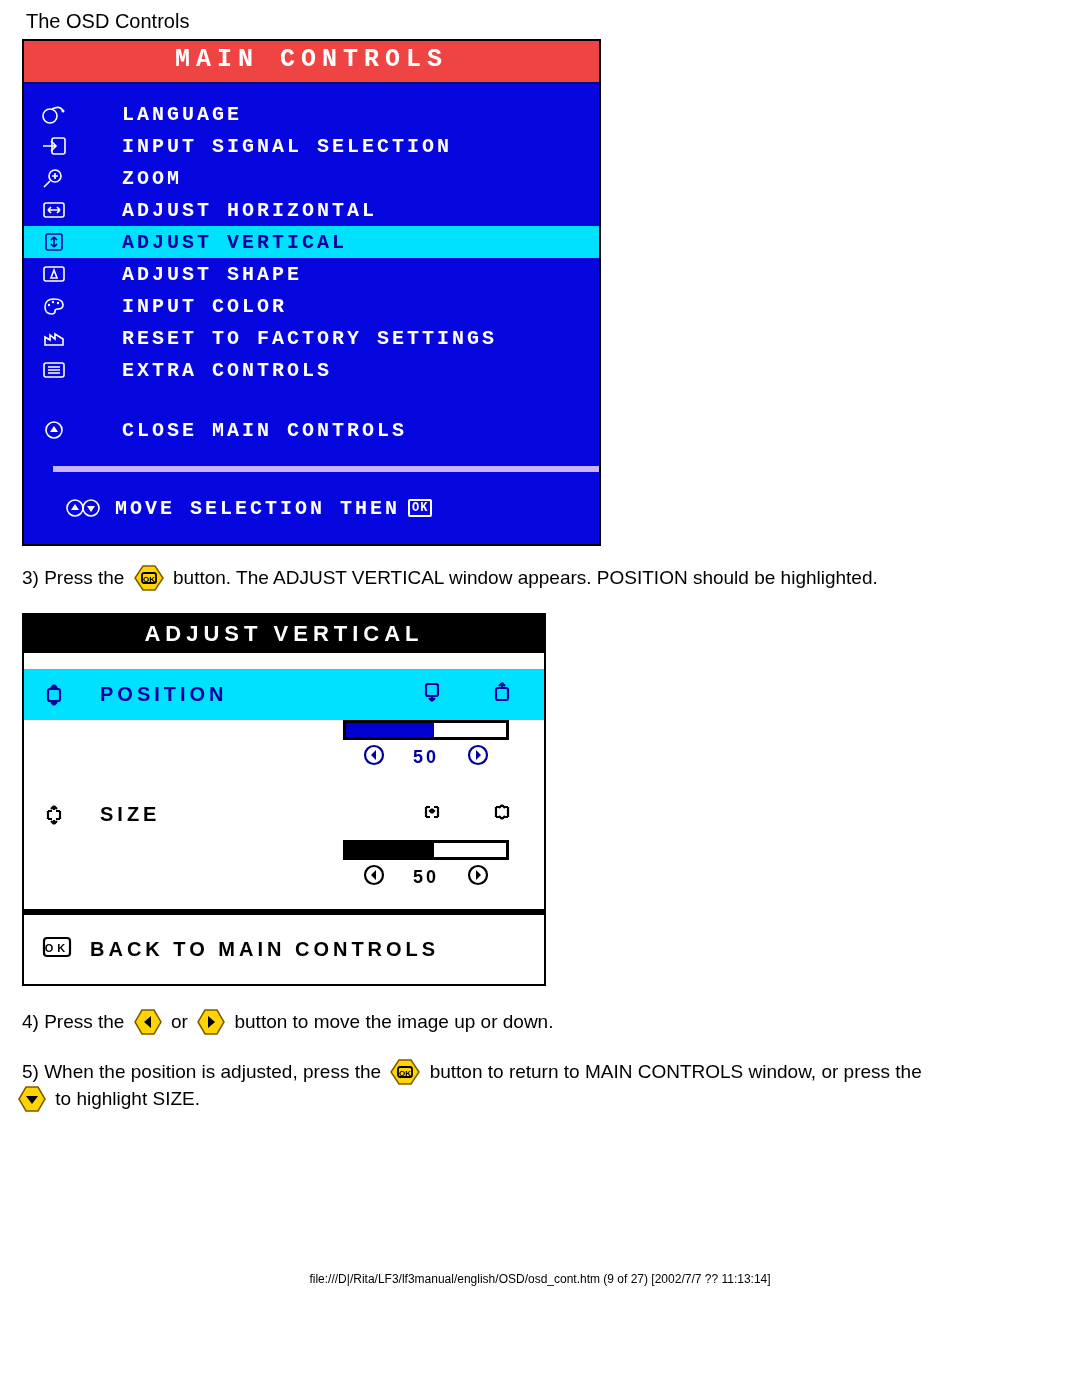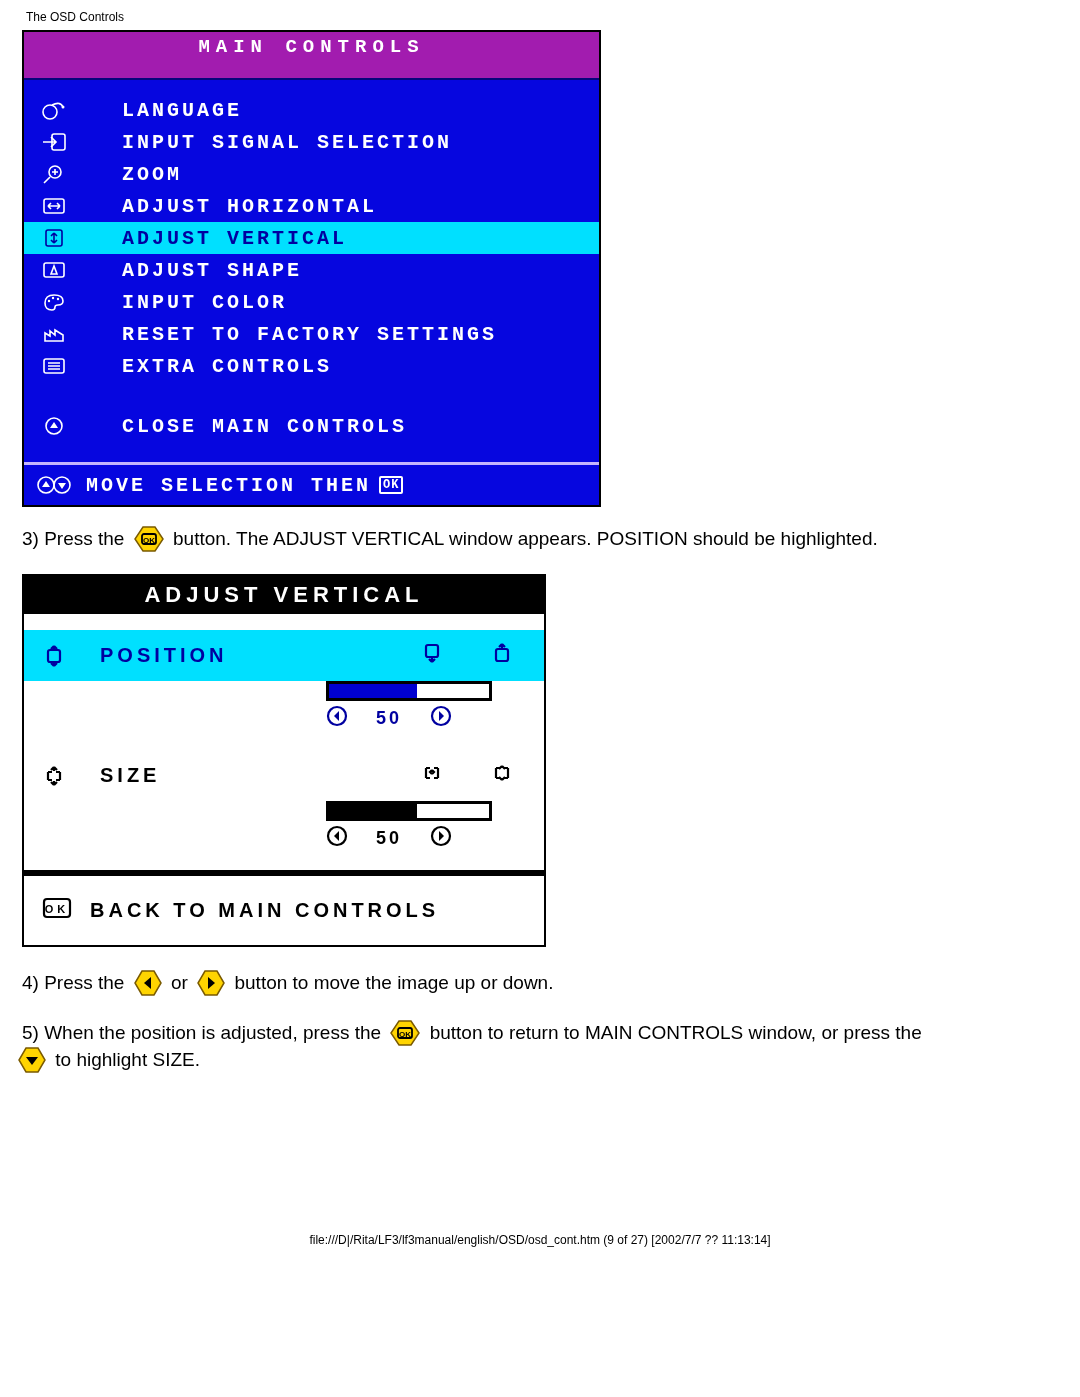--- a/index.html
+++ b/index.html
@@ -6,42 +6,42 @@
     margin: 0;
     padding: 20px 22px;
     font-family: Arial, Helvetica, sans-serif;
     font-size: 17px;
     background: #fff;
     color: #000;
     width: 1080px;
     box-sizing: border-box;
   }
   .header {
-    font-size: 12px;
+    font-size: 20px;
     margin: -10px 0 6px 4px;
   }
   
   .osd {
     border: 2px solid #000;
     background: #0606df;
     color: #fff;
     width: 575px;
     font-family: "Courier New", monospace;
     font-weight: bold;
     letter-spacing: 3px;
     font-size: 20px;
     margin-bottom: 16px;
   }
   .osd-title {
-    background: #a21caf;
+    background: #ef4444;
     color: #fff;
     text-align: center;
     letter-spacing: 6px;
-    padding: 4px 0 20px;
-    font-size: 19px;
+    padding: 4px 0 8px;
+    font-size: 25px;
     border-bottom: 2px solid #06067a;
   }
   .osd-body { padding: 14px 0 20px 0; }
   .osd-row {
     display: flex;
     align-items: center;
     padding: 2px 10px;
     height: 28px;
     gap: 36px;
   }
@@ -51,25 +51,26 @@
   }
   .osd-ico {
     width: 40px; height: 24px;
     display: flex; align-items: center; justify-content: center;
     margin-right: 12px;
     color: #fff;
   }
   .osd-row.sel .osd-ico { color: #0000a0; }
   .osd-gap { height: 28px; }
   .osd-foot {
-    border-top: 3px solid #c4b5fd;
-    padding: 8px 10px;
+    border-top: 6px solid #c4b5fd;
+    padding: 24px 10px;
     display: flex;
     align-items: center;
     color: #fff;
+    margin-left: 29px;
   }
   .osd svg { stroke: currentColor; fill: none; stroke-width: 1.6; }
   .ok-badge {
     display:inline-block;
     border:2px solid #fff;
     border-radius:2px;
     font-size:12px; letter-spacing:1px;
     padding: 0 2px;
     line-height:14px;
     margin-left: 8px;
@@ -121,21 +122,21 @@
     padding: 0 24px 18px 0;
   }
   .slider {
     border:3px solid #000;
     width: 160px; height: 14px;
     position: relative;
     margin-bottom: 4px;
     background:#fff;
   }
   .slider .fill { position:absolute; top:0; left:0; bottom:0; }
-  .slider-box { display:flex; flex-direction:column; align-items:flex-start; width: 200px; margin-right:-6px;}
+  .slider-box { display:flex; flex-direction:column; align-items:center; width: 200px; margin-right:-6px;}
   .slider-controls { display:flex; align-items:center; gap: 28px; font-size:18px; letter-spacing:3px;}
   .osd2-divider { border-top: 6px solid #000; }
   .osd2-back {
     display:flex; align-items:center; gap:18px;
     padding: 20px 18px;
     font-size:20px; letter-spacing:4px;
   }
   .bico { width:28px; display:flex; }
 
   .footer {

